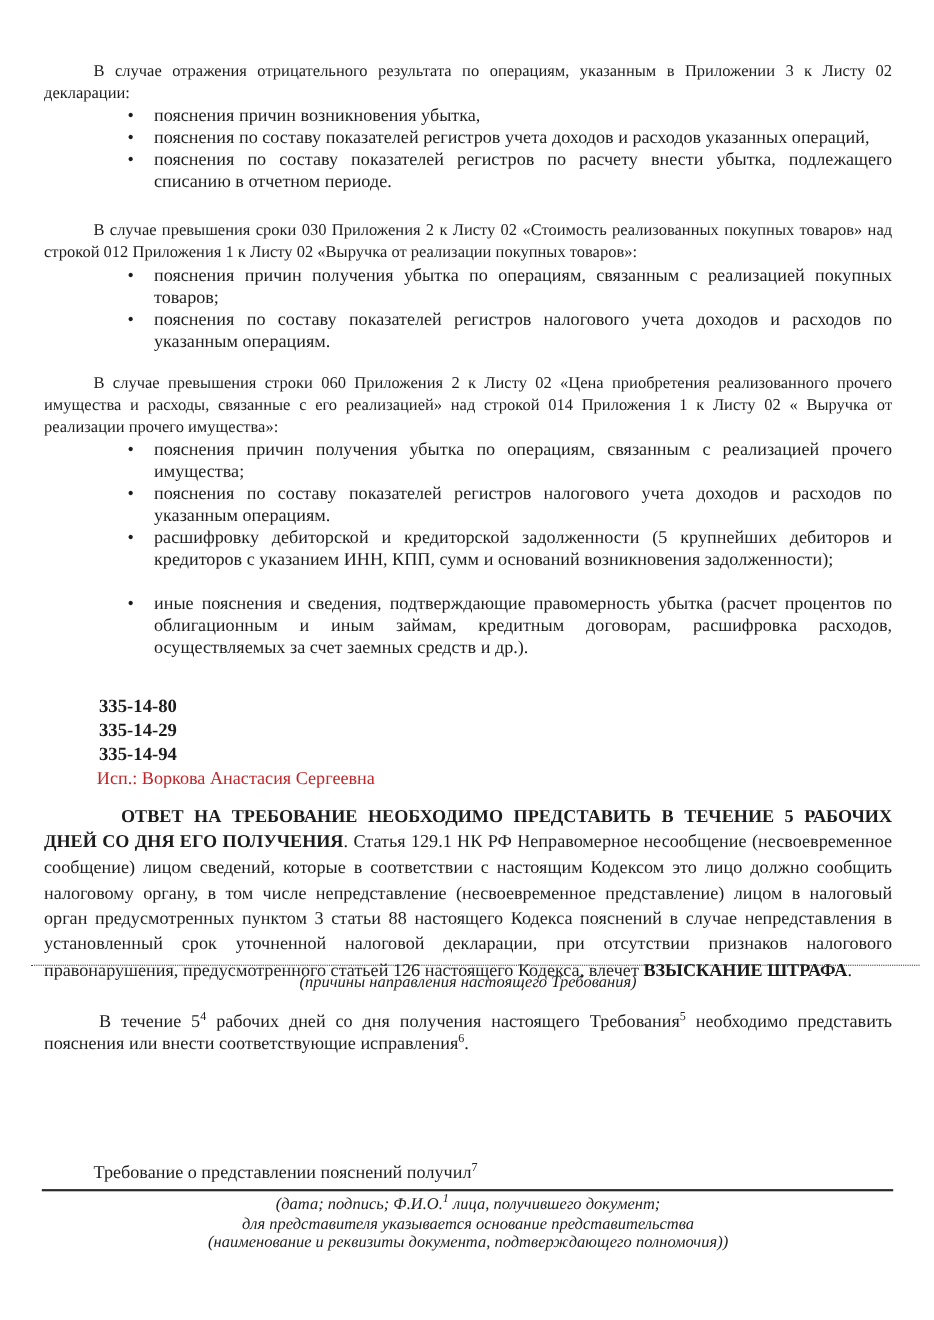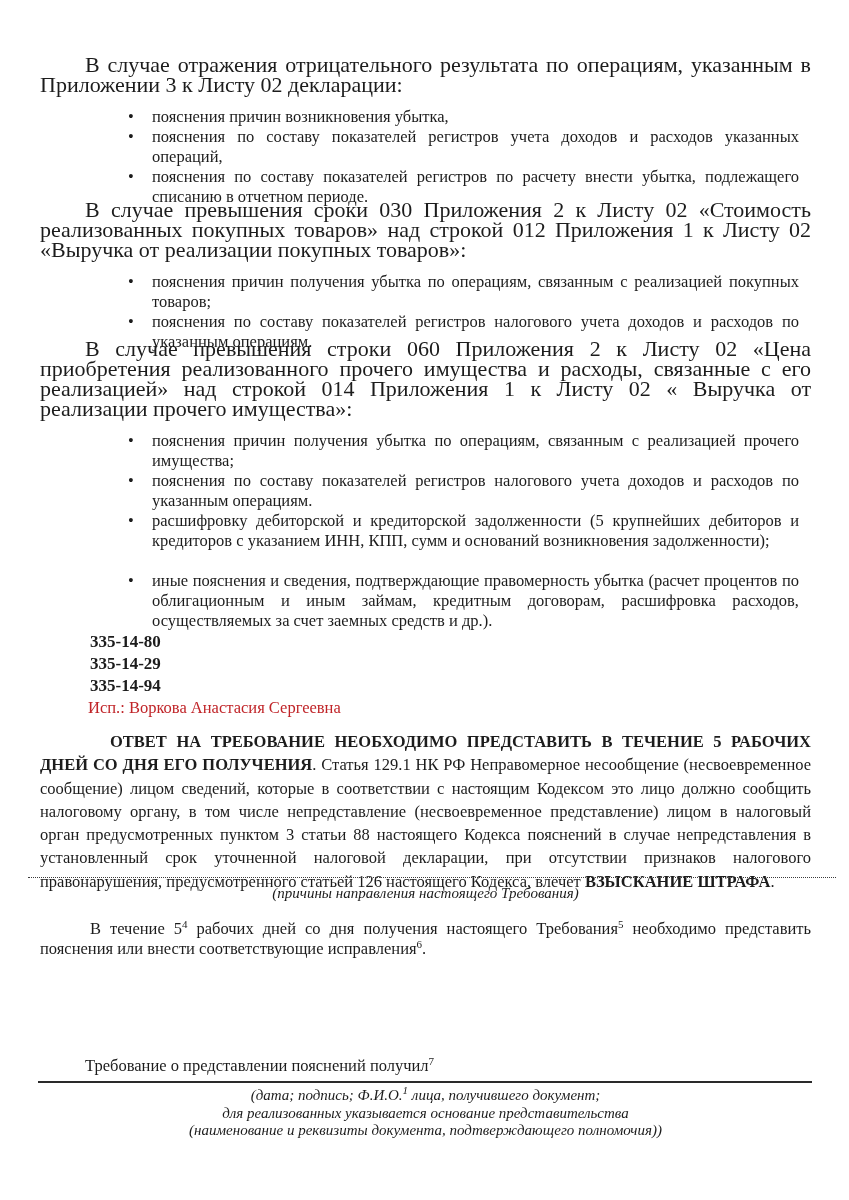--- a/index.html
+++ b/index.html
@@ -7,29 +7,29 @@
     position: relative;
     width: 849px;
     height: 1200px;
     background: #ffffff;
     font-family: "Liberation Serif", "DejaVu Serif", serif;
     color: #1c1c1c;
     overflow: hidden;
   }
   .abs { position: absolute; left: 40px; width: 771px; }
   .para {
-    font-size: 22px;
+    font-size: 15px;
     line-height: 20px;
     text-align: justify;
     text-indent: 45px;
     margin: 0;
   }
   .bullets {
     list-style: none;
-    margin: 12px;
+    margin: 0;
     padding: 0;
     font-size: 16.5px;
     line-height: 20px;
     text-align: justify;
   }
   .bullets li { position: relative; padding-left: 100px; }
   .bullets li::before {
     content: "\2022";
     position: absolute;
     left: 76px;
@@ -106,17 +106,17 @@
   <div class="abs caption" style="top:884px;">(причины направления настоящего Требования)</div>
 
   <p class="abs deadline" style="top:919px;"><span>В течение 5</span><sup>4</sup><span> рабочих дней со дня получения настоящего Требования</span><sup>5</sup><span> необходимо представить пояснения или внести соответствующие исправления</span><sup>6</sup><span>.</span></p>
 
   <p class="abs received" style="top:1014px;margin-top:42px;"><span>Требование о представлении пояснений получил</span><sup>7</sup></p>
 
   <div class="sig-rule" style="position:absolute; top:1081px; left:38px; width:774px;"></div>
 
   <div class="abs sig-note" style="top:1087px;">
     <div><span>(дата; подпись; Ф.И.О.</span><sup>1</sup><span> лица, получившего документ;</span></div>
-    <div>для реализованных указывается основание представительства</div>
+    <div>для представителя указывается основание представительства</div>
     <div>(наименование и реквизиты документа, подтверждающего полномочия))</div>
   </div>
 
 </div>
 
 </body></html>

